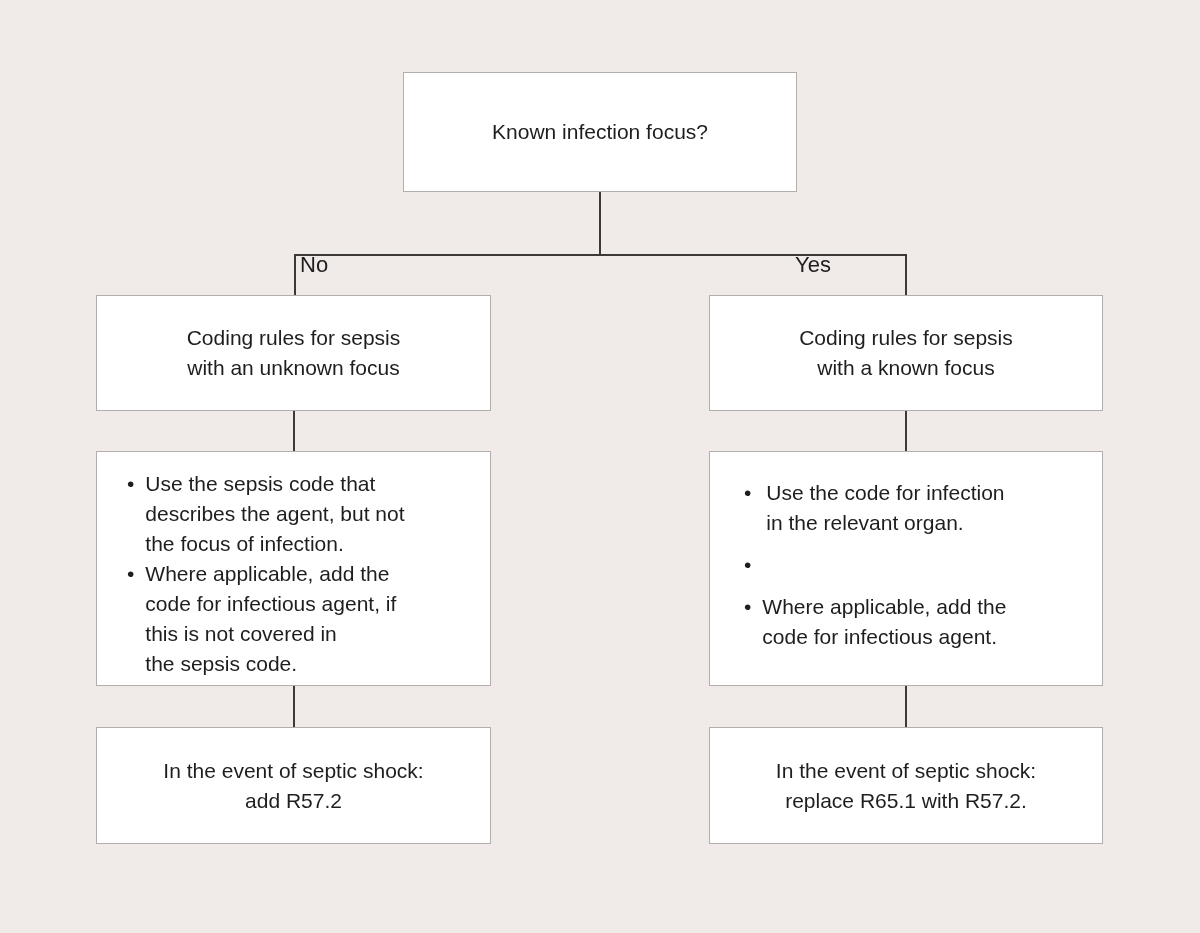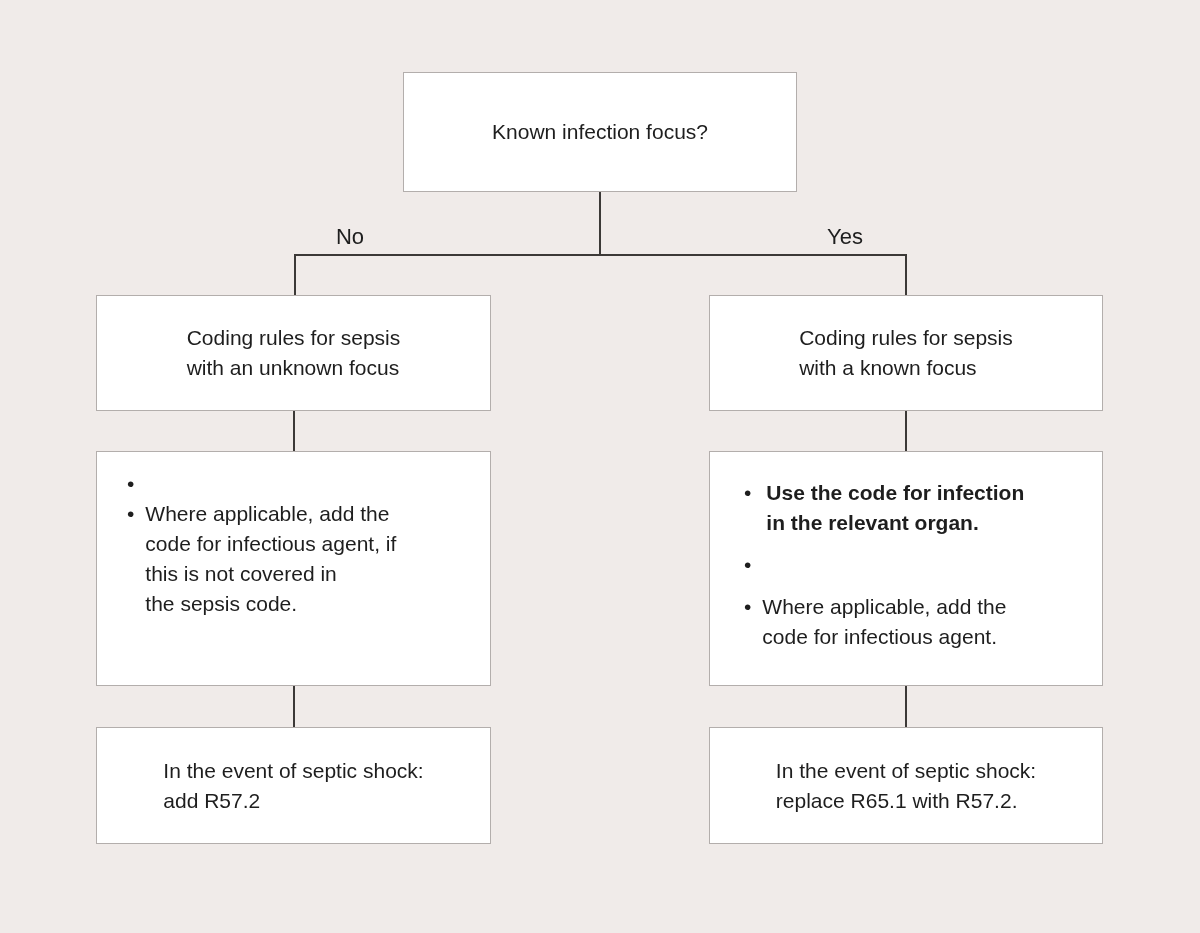--- a/index.html
+++ b/index.html
@@ -22,36 +22,37 @@
     border: 1px solid var(--box-border, #b3aeac);
     box-sizing: border-box;
     font-size: 21px;
     line-height: 30px;
     color: var(--text-color, #1e1e1e);
   }
   .box.center {
     display: flex;
     align-items: center;
     justify-content: center;
+    text-align: center;
   }
   .box.center span {
     white-space: pre-line;
   }
   .line {
     position: absolute;
     background: var(--connector-color, #3c3937);
   }
   .line.v { width: 2px; }
   .line.h { height: 2px; }
   .edge-label {
     position: absolute;
     font-size: 22px;
     line-height: 28px;
-    text-align: center;
     color: var(--text-color, #1e1e1e);
+    margin-top: 28px;
   }
   .box.bullets {
     padding: 17px 24px 0 30px;
   }
   .box.bullets ul {
     list-style: none;
     margin: 0;
     padding: 0;
   }
   .box.bullets li {
@@ -61,21 +62,21 @@
   }
   .box.bullets li .bullet {
     flex: 0 0 auto;
     line-height: 30px;
   }
   .box.bullets li .rule-text {
     white-space: pre-line;
   }
   .box.bullets.spaced li { margin-bottom: 12px; }
   .box.bullets.spaced { padding-top: 26px; padding-left: 34px; }
-  .box.bullets.spaced li:first-child .rule-text { padding-left: 4px; font-weight: bold; }
+  .box.bullets.spaced li:first-child .rule-text { padding-left: 4px; }
 </style>
 </head>
 <body>
 
 <div class="canvas">
 
   <div class="line v" style="left:599px; top:192px; height:64px;"></div>
   <div class="line h" style="left:294px; top:254px; width:613px;"></div>
   <div class="line v" style="left:294px; top:254px; height:42px;"></div>
   <div class="line v" style="left:905px; top:254px; height:42px;"></div>
@@ -93,20 +94,23 @@
 
   <div class="box center" style="left:96px; top:295px; width:395px; height:116px;">
     <span>Coding rules for sepsis
 with an unknown focus</span>
   </div>
 
   <div class="box bullets" style="left:96px; top:451px; width:395px; height:235px;">
     <ul>
       <li>
         <span class="bullet">•</span>
+        <span class="rule-text">Use the sepsis code that
+describes the agent, but not
+the focus of infection.</span>
       </li>
       <li>
         <span class="bullet">•</span>
         <span class="rule-text">Where applicable, add the
 code for infectious agent, if
 this is not covered in
 the sepsis code.</span>
       </li>
     </ul>
   </div>

